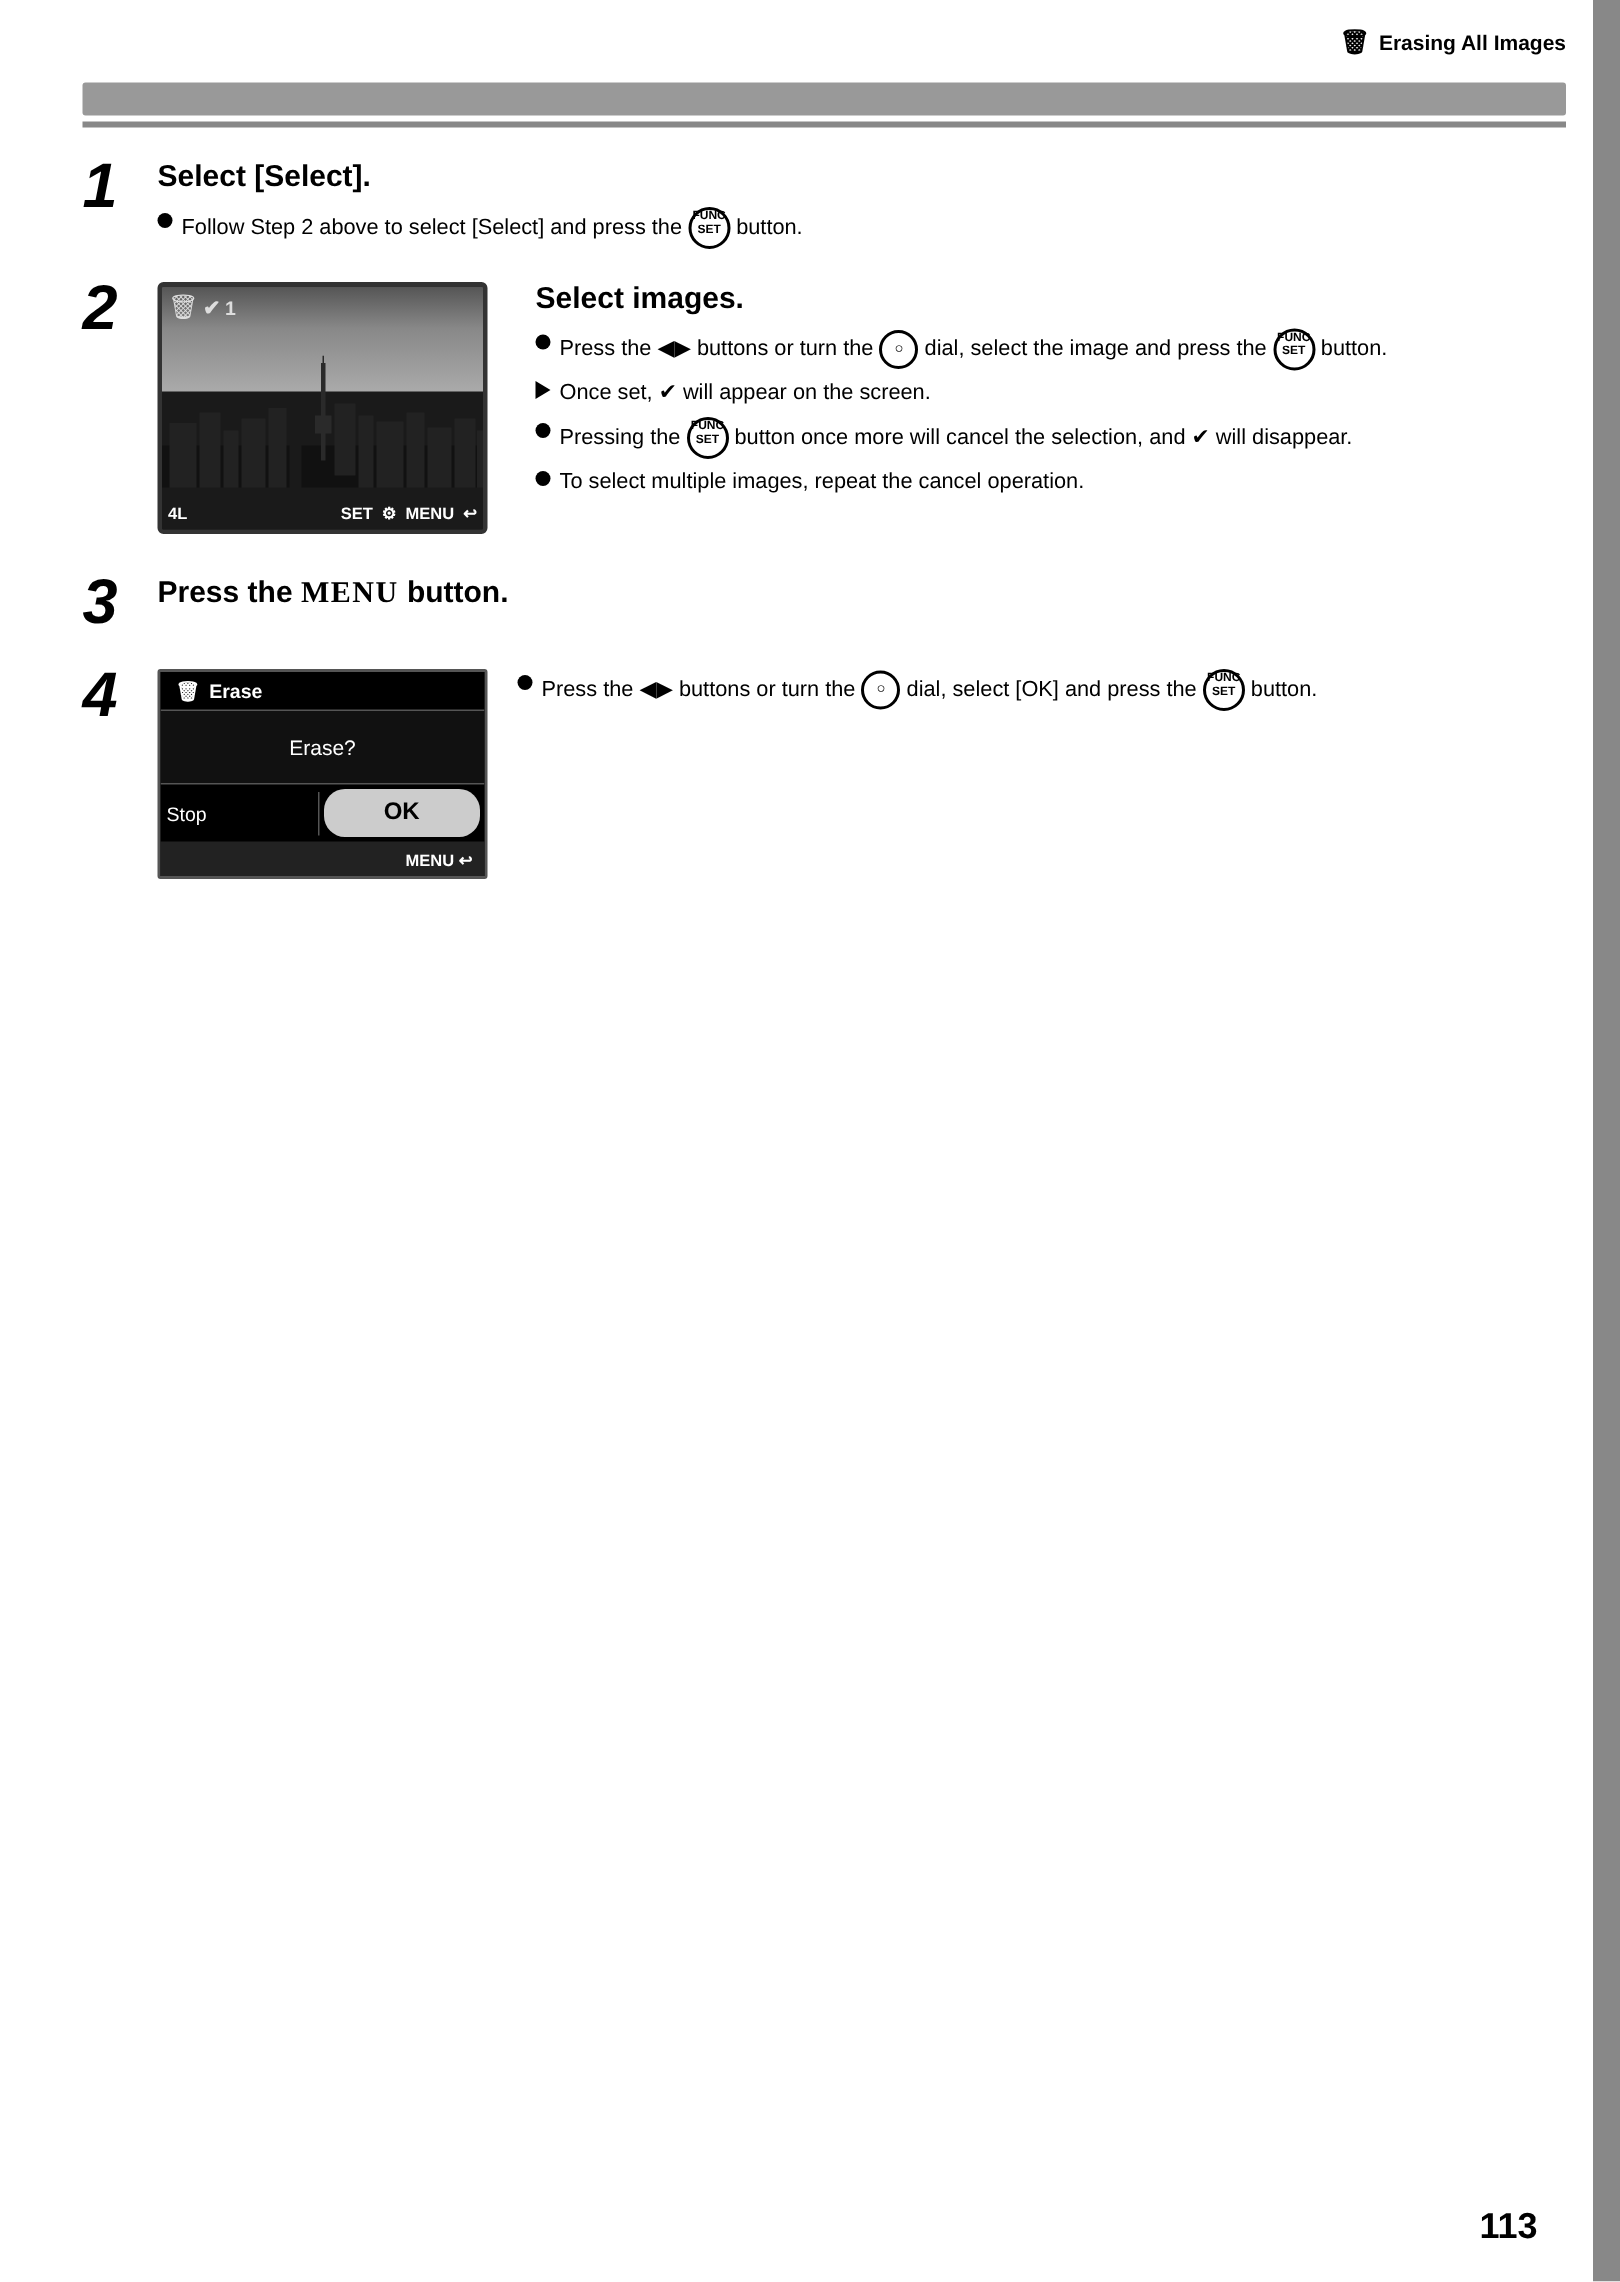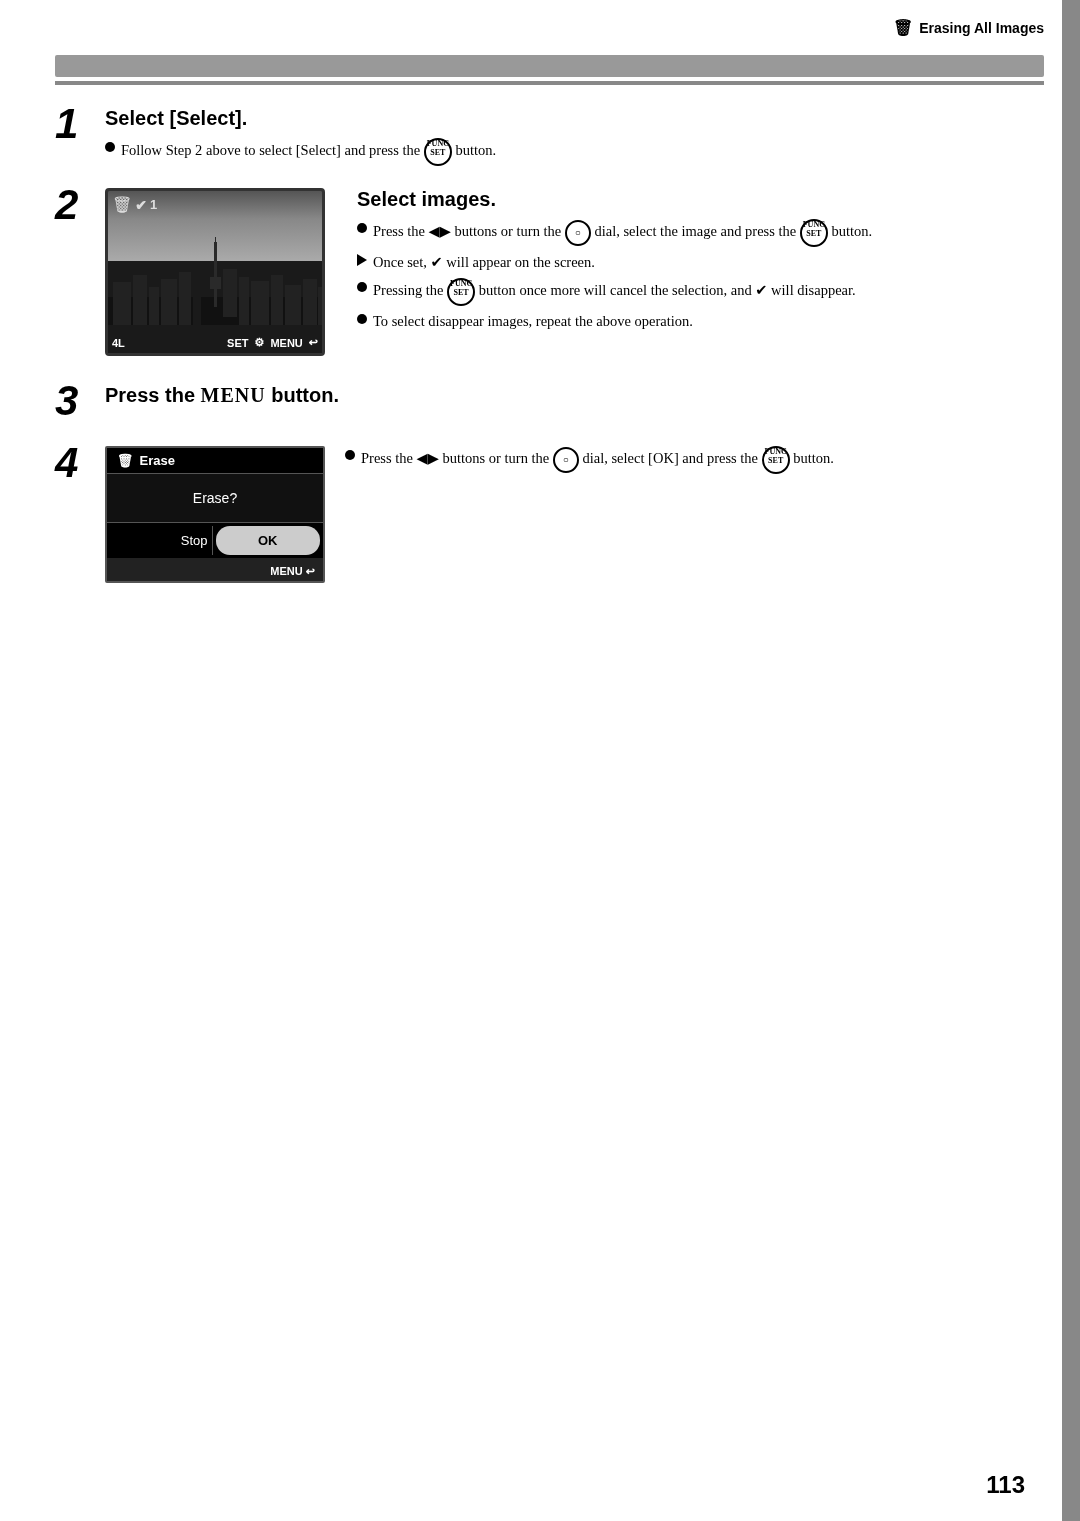--- a/index.html
+++ b/index.html
@@ -124,21 +124,20 @@
       width: 0;
       height: 0;
       border-top: 6px solid transparent;
       border-bottom: 6px solid transparent;
       border-left: 10px solid #000;
       margin-top: 3px;
       flex-shrink: 0;
     }
     .bullet-text {
       flex: 1;
-      font-family: Liberation Serif, serif;
     }
 
     
     .func-btn {
       display: inline-flex;
       align-items: flex-start;
       justify-content: center;
       width: 28px;
       height: 28px;
       border: 2px solid #000;
@@ -277,32 +276,32 @@
       font-size: 14px;
     }
     .erase-footer {
       display: flex;
       align-items: center;
       background: #000;
       border-top: 1px solid #555;
     }
     .erase-btn-stop {
       flex: 1;
-      text-align: right;
+      text-align: left;
       color: #fff;
       font-size: 13px;
       padding: 7px 4px;
       border-right: 1px solid #555;
     }
     .erase-btn-ok {
       flex: 1;
       text-align: center;
       background: #ccc;
       color: #000;
-      font-size: 13px;
+      font-size: 16px;
       font-weight: bold;
       padding: 7px 4px;
       border-radius: 14px;
       margin: 3px;
     }
     .erase-menu-bar {
       background: #222;
       text-align: right;
       padding: 3px 8px;
     }
@@ -456,21 +455,21 @@
               <span class="func-btn">
                   <span class="func-btn-inner" style="font-size:8px;font-weight:bold;line-height:1.1;">FUNC<br>SET</span>
                 </span>
               button once more will cancel the selection, and ✔ will disappear.
             </div>
           </div>
 
           <div class="bullet-item">
             <div class="bullet-circle"></div>
             <div class="bullet-text">
-              To select disappear images, repeat the above operation.
+              To select multiple images, repeat the cancel operation.
             </div>
           </div>
 
         </div>
       </div>
     </div>
 
     <div class="step-row" style="margin-top:10px;">
       <div class="step-number">3</div>
       <div class="step-content">

